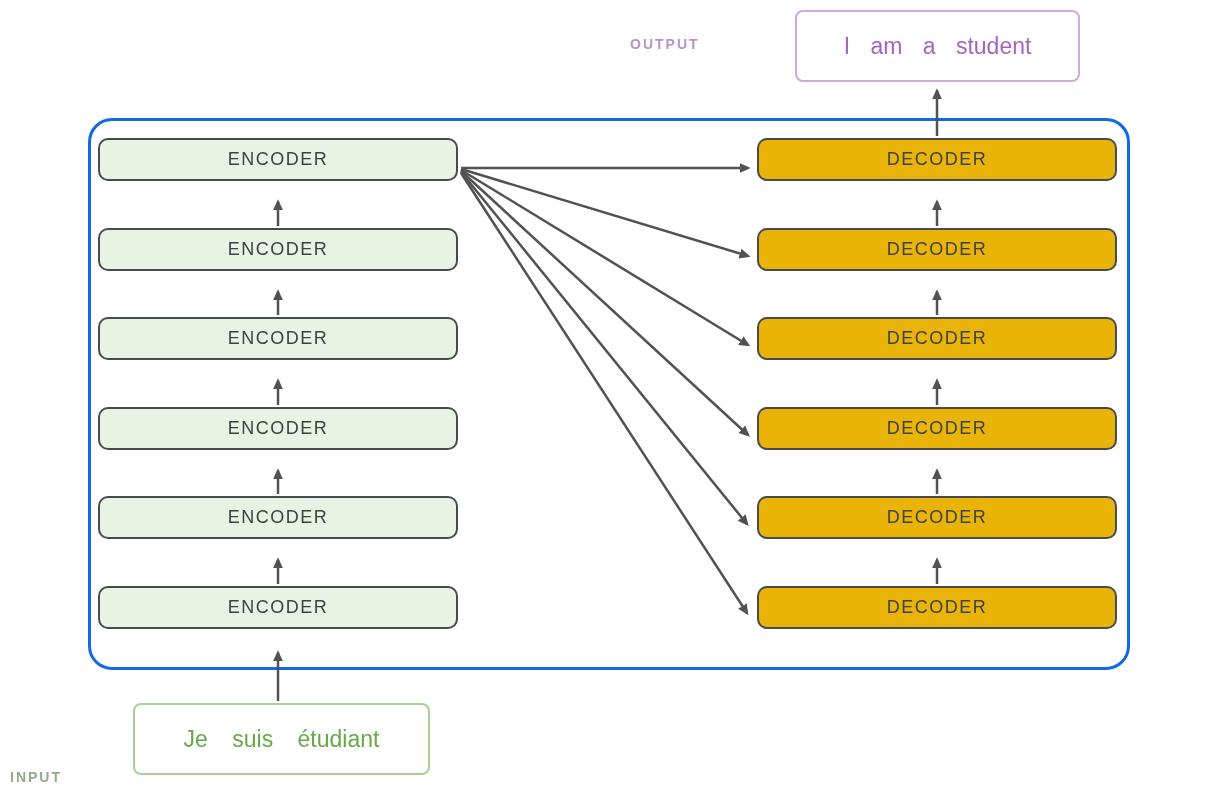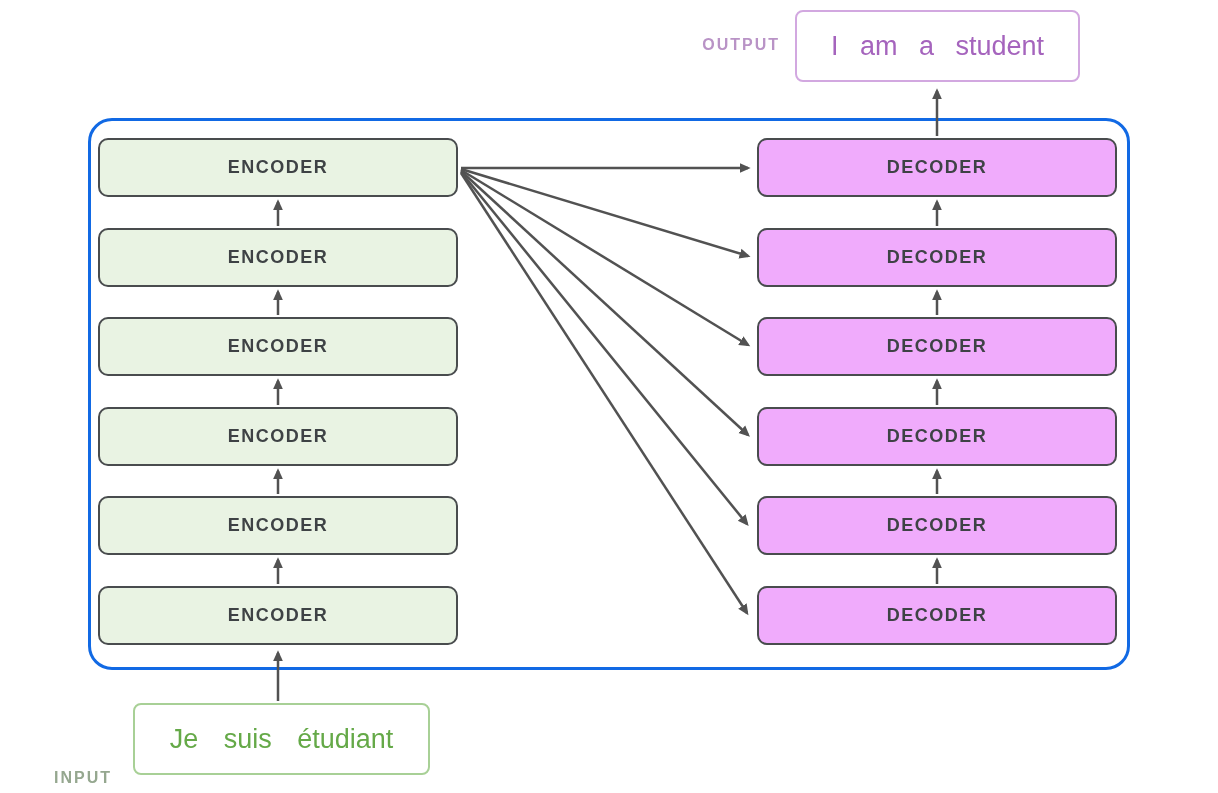--- a/index.html
+++ b/index.html
@@ -28,41 +28,41 @@
     width: 1042px;
     height: 552px;
     border: 3px solid #1169e4;
     border-radius: 24px;
     background: #ffffff;
     box-sizing: border-box;
   }
   .block {
     position: absolute;
     width: 360px;
-    height: 59px;
+    height: 43px;
     border: 2.5px solid #494c4e;
     border-radius: 10px;
     box-sizing: border-box;
     display: flex;
     align-items: center;
     justify-content: center;
     font-size: 18px;
-    font-weight: 700;
+    font-weight: 400;
     letter-spacing: 1.5px;
     color: #3e4245;
   }
   .encoder { left: 98px;  background: #e9f3e3; }
-  .decoder { left: 757px; background: #f0abfc; }
+  .decoder { left: 757px; background: #eab308; }
   .io-box {
     position: absolute;
     box-sizing: border-box;
     display: flex;
     align-items: center;
     justify-content: center;
-    font-size: 27px;
+    font-size: 23px;
     background: #ffffff;
     border-radius: 8px;
   }
   .input-box {
     left: 133px;
     top: 703px;
     width: 297px;
     height: 72px;
     border: 2.5px solid #a8d096;
     color: #65a948;
@@ -72,24 +72,24 @@
     left: 795px;
     top: 10px;
     width: 285px;
     height: 72px;
     border: 2.5px solid #d2a8e0;
     color: #a564bd;
     word-spacing: 14px;
   }
   .io-caption {
     position: absolute;
-    font-size: 16px;
+    font-size: 14px;
     font-weight: 600;
     letter-spacing: 2px;
-    text-align: right;
+    text-align: left;
   }
   .input-caption {
     left: 10px;
     top: 769px;
     width: 102px;
     color: #95a78f;
   }
   .output-caption {
     left: 630px;
     top: 36px;

